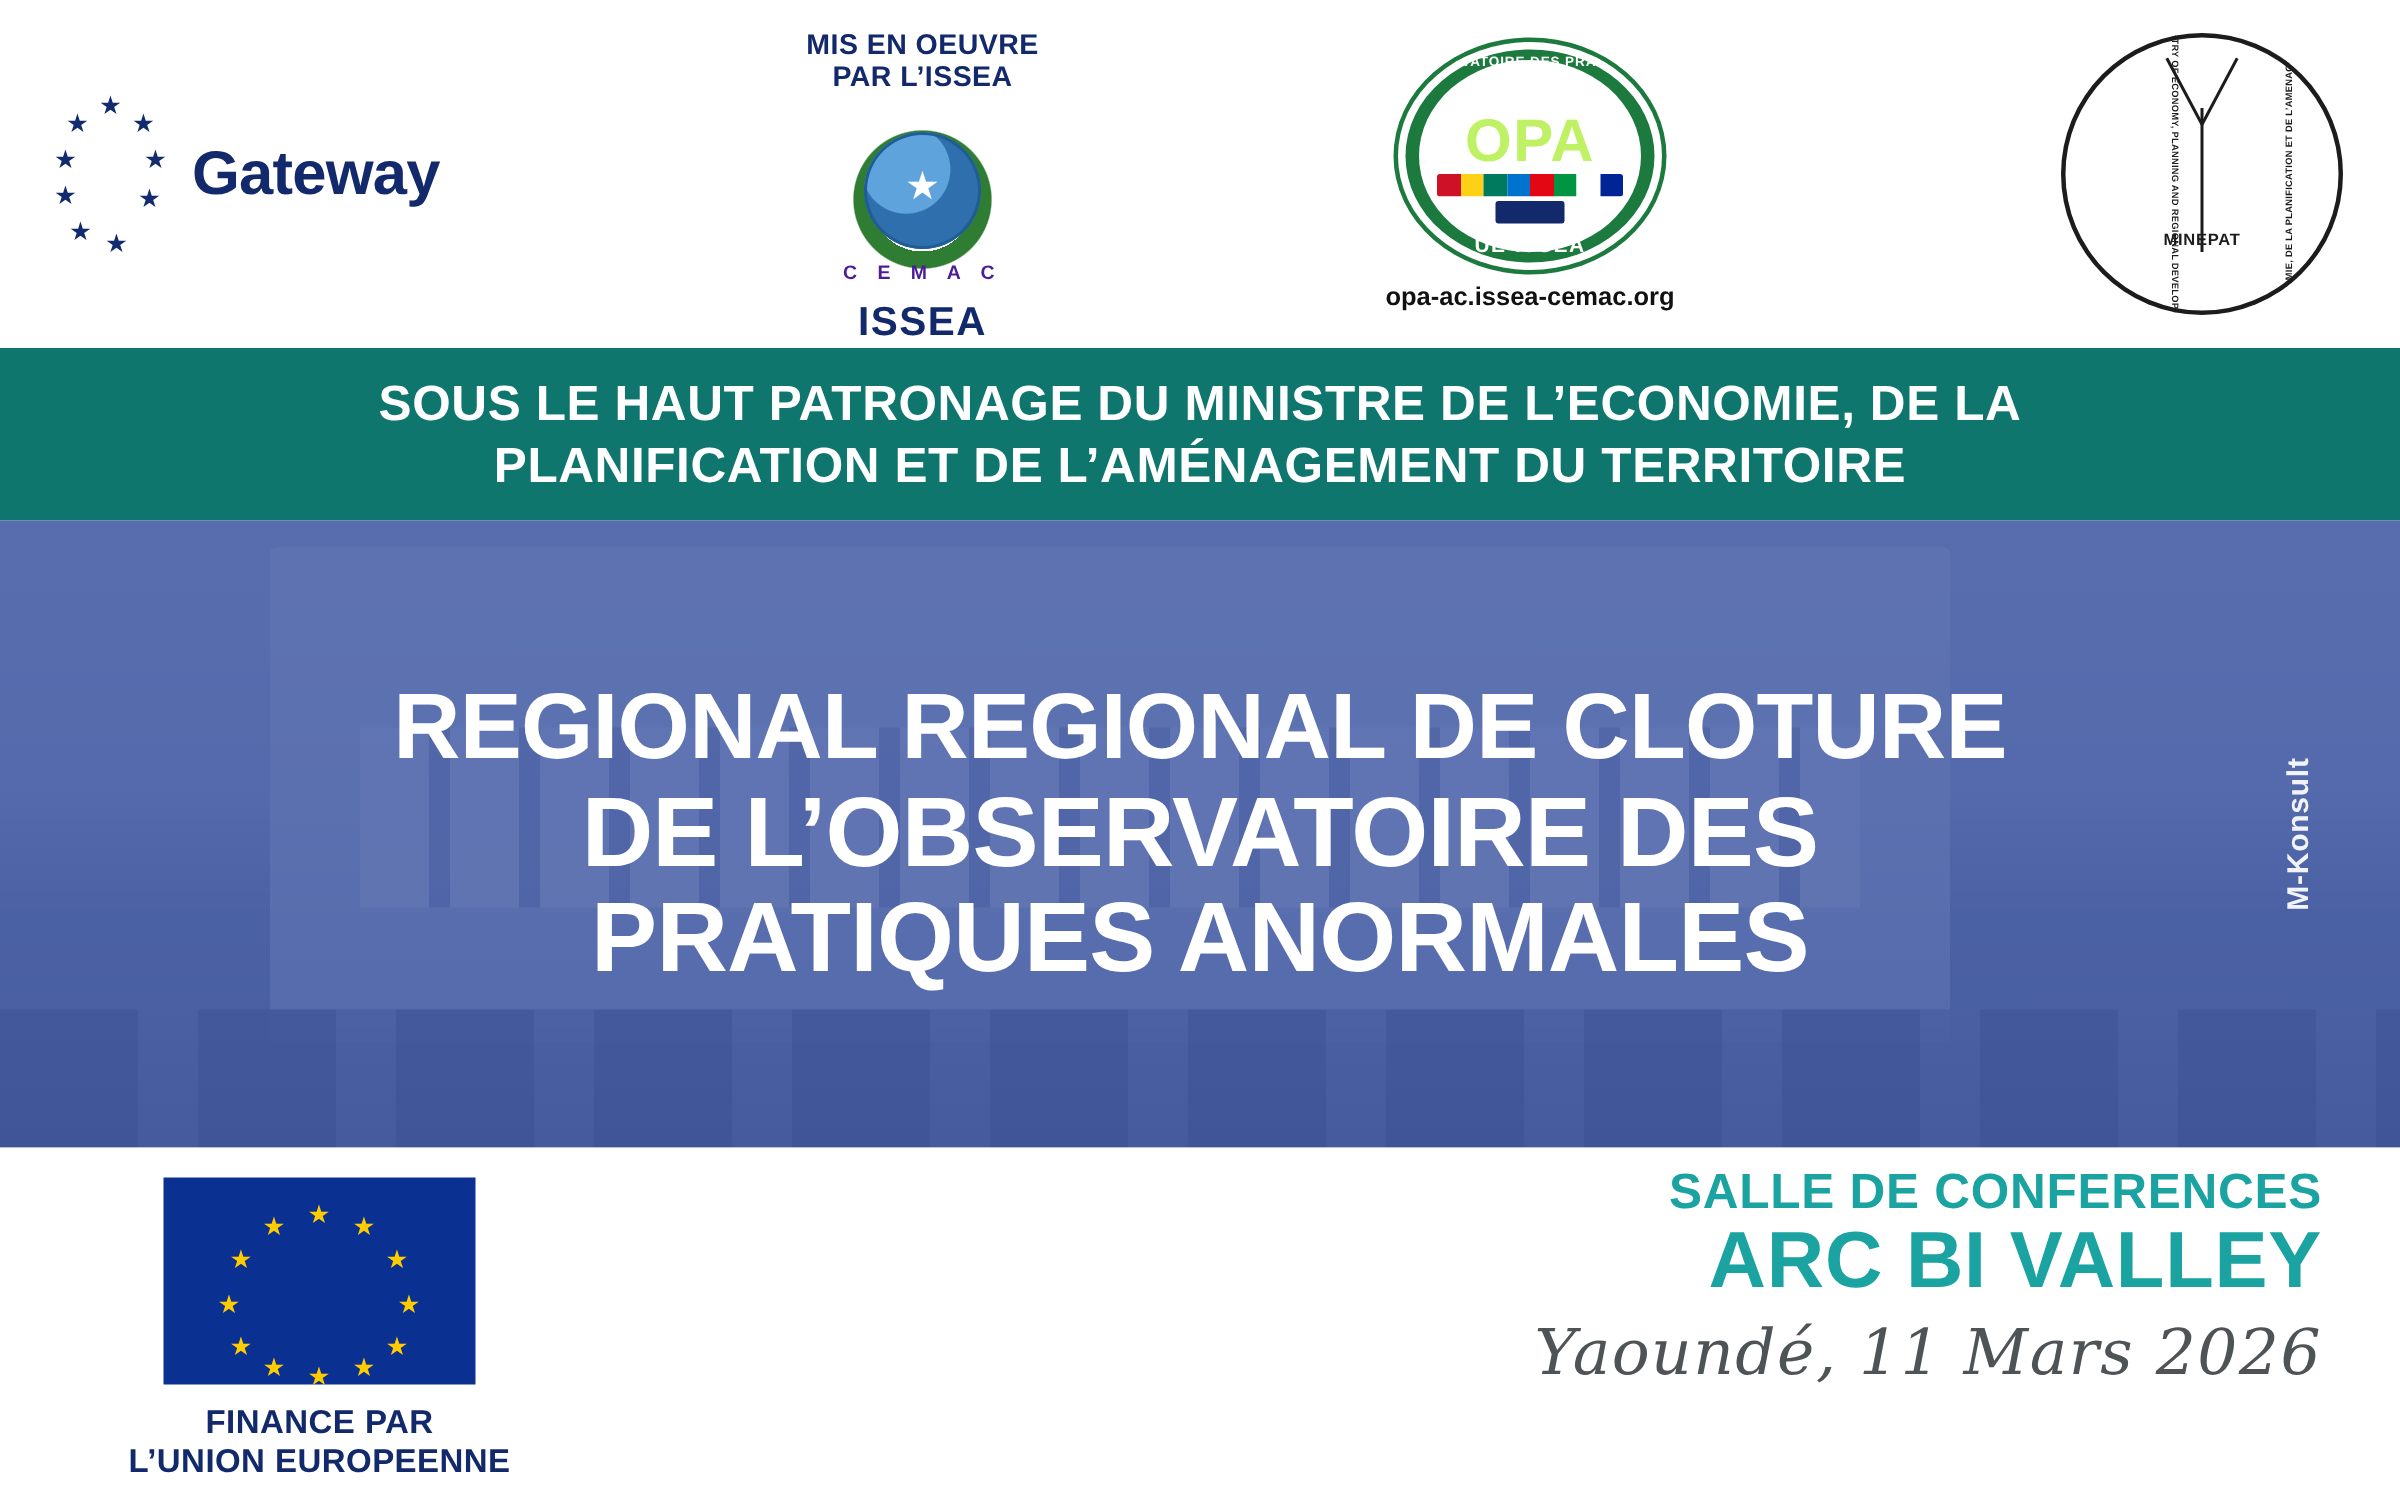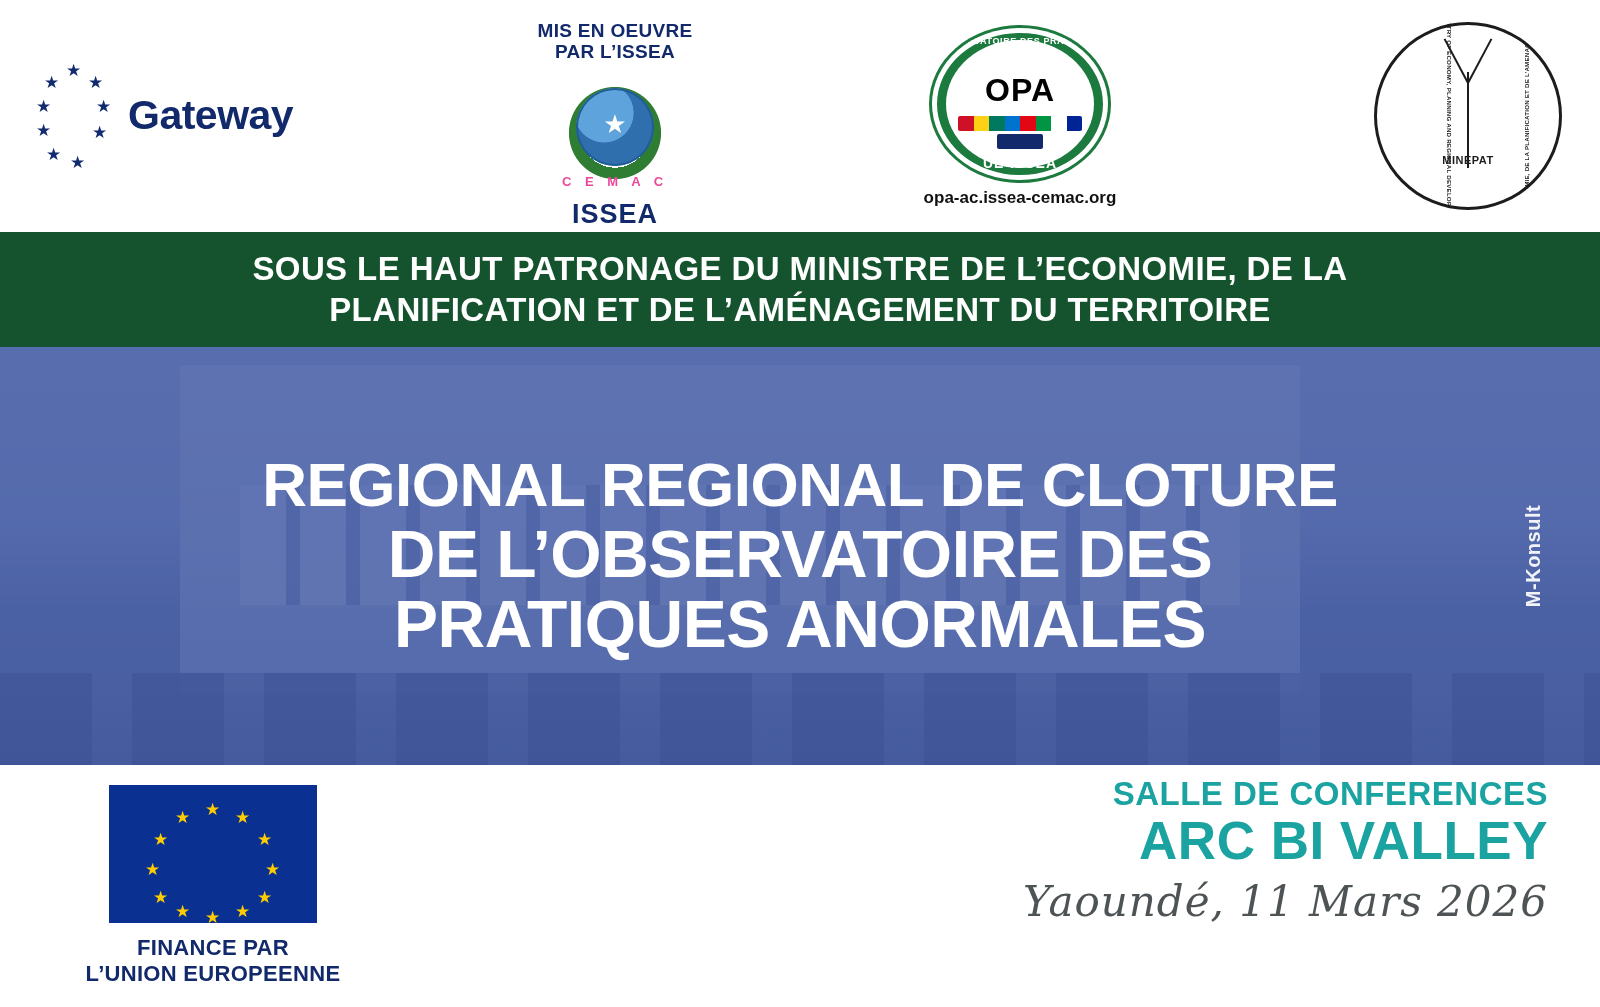--- a/index.html
+++ b/index.html
@@ -60,21 +60,21 @@
     width: 78px; height: 78px; border-radius: 50%;
     background: radial-gradient(circle at 36% 32%, #5ea3dc 0 40%, #2f6fae 41% 100%);
     box-shadow: inset 0 0 0 2px #1f5d94;
   }
   .issea-globe:after {
     content: "★"; position: absolute; left: 50%; top: 46%;
     transform: translate(-50%,-50%); color: #ffffff; font-size: 26px;
   }
   .issea-cemac {
     position: absolute; left: 0; right: 0; bottom: 8px;
-    text-align: center; color: #ec4899; font-size: 13px; font-weight: bold;
+    text-align: center; color: #4c1d95; font-size: 13px; font-weight: bold;
     letter-spacing: 5px;
   }
   .issea-name {
     color: #12296b; font-size: 27px; font-weight: bold; letter-spacing: 1px;
     margin-top: 2px;
   }
 
   
   .opa { position: absolute; left: 900px; top: 28px; width: 240px; text-align: center; }
   .opa-badge {
@@ -88,21 +88,21 @@
     position: absolute; left: 14px; right: 14px; top: 12px; bottom: 12px;
     border-radius: 50%;
     background: #ffffff;
   }
   .opa-arc {
     position: absolute; left: 0; right: 0; top: 8px;
     color: #ffffff; font-size: 9px; font-weight: bold; letter-spacing: 0.6px;
   }
   .opa-letters {
     position: absolute; left: 0; right: 0; top: 44px;
-    color: #000000; font-size: 32px; font-weight: bold; letter-spacing: 1px;
+    color: #bef264; font-size: 40px; font-weight: bold; letter-spacing: 1px;
   }
   .opa-flags {
     position: absolute; left: 26px; right: 26px; top: 88px; height: 15px;
     display: flex; border-radius: 2px; overflow: hidden;
   }
   .opa-flags i { flex: 1; display: block; }
   .opa-ue {
     position: absolute; left: 50%; transform: translateX(-50%); top: 106px;
     width: 46px; height: 15px; background: #12296b; border-radius: 2px;
   }
@@ -156,21 +156,21 @@
     left: 4px; top: 50%; transform: translateY(-50%) rotate(-90deg); transform-origin: center;
   }
   .minepat-en {
     right: 4px; top: 50%; transform: translateY(-50%) rotate(90deg); transform-origin: center;
   }
 
   
   .green-band {
     position: absolute; left: 0; top: 232px;
     width: 1600px; height: 115px;
-    background: #14532d;
+    background: #0f766e;
     display: flex; align-items: center; justify-content: center;
     padding: 0 64px;
   }
   .green-band p {
     color: #ffffff; font-size: 33px; font-weight: bold;
     line-height: 1.22; text-align: center; letter-spacing: 0.4px;
   }
 
   
   .hero {

